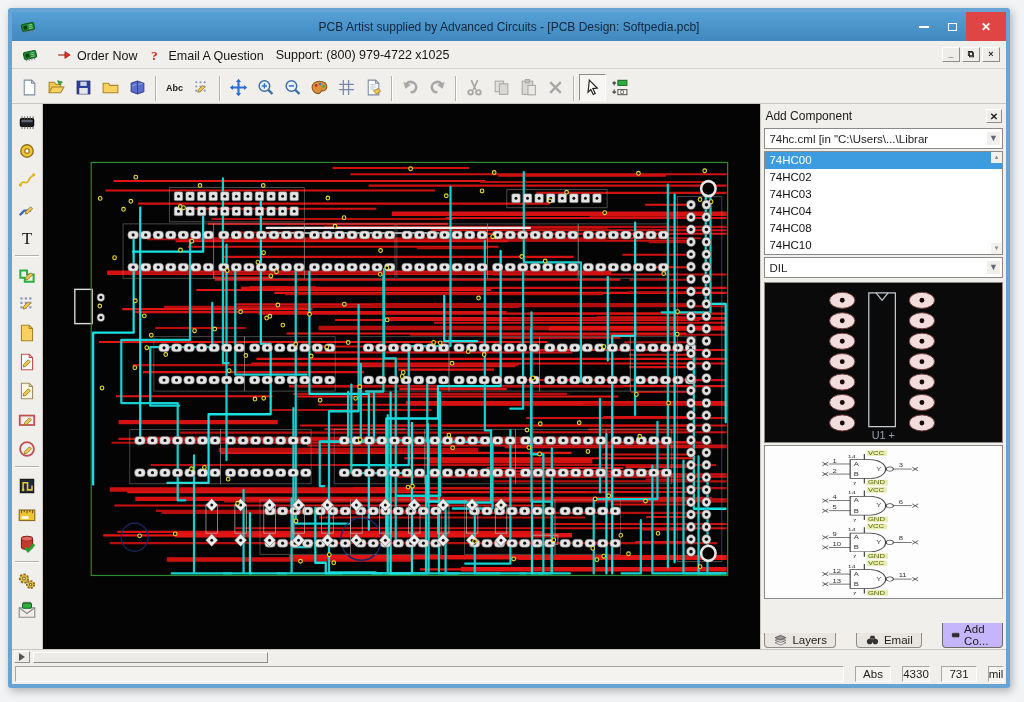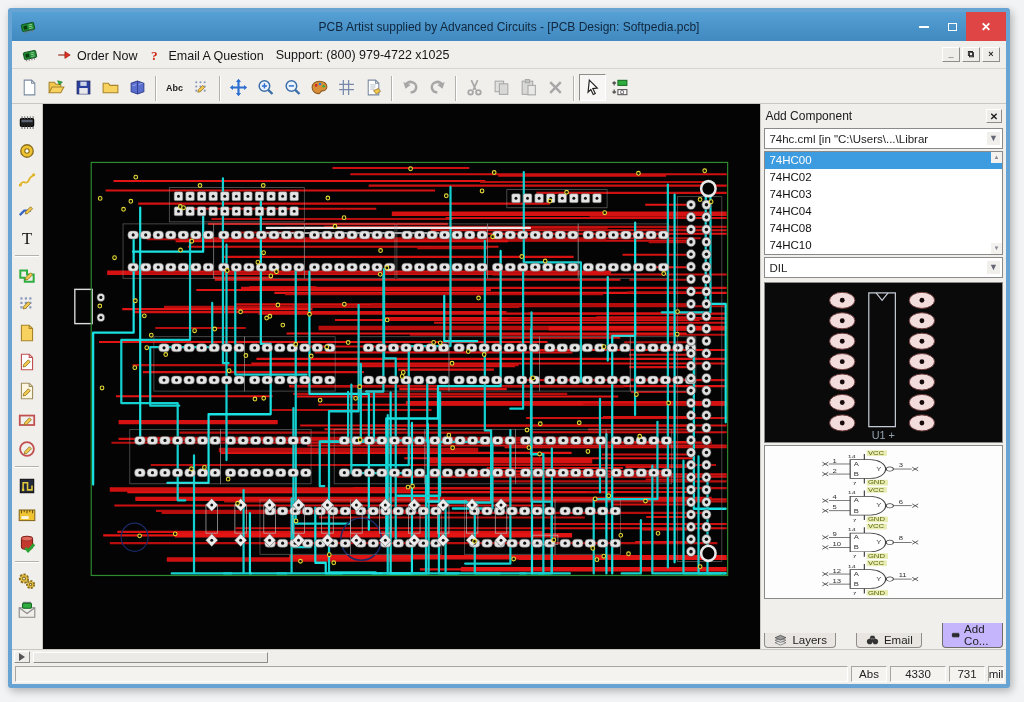--- a/index.html
+++ b/index.html
@@ -77,21 +77,21 @@
   .tab { display:flex; align-items:center; gap:4px; font-size:11.5px; color:#222; padding:0 8px;
     background:#e9e6e2; border:1px solid #8f8d8a; border-top:none; border-radius:0 0 4px 4px; }
   .tab.active { background:#c4b5fd; font-weight:normal; border-color:#6f6d6a; }
   .tab svg { width:15px; height:14px; }
   
   .hscroll { flex:0 0 15px; background:#f1efec; border-top:1px solid #cac7c3; display:flex; align-items:center; padding:1px 2px; }
   .hs-corner { width:16px; height:12px; border:1px solid; border-color:#fff #8f8d8a #8f8d8a #fff; background:#efedea;
     display:flex; align-items:center; justify-content:center; margin-right:3px; }
   .hs-corner .tri { width:0; height:0; border-left:6px solid #555; border-top:4px solid transparent; border-bottom:4px solid transparent; }
   .hs-thumb { width:235px; height:11px; border:1px solid; border-color:#fff #8f8d8a #8f8d8a #fff; background:#eceae6; }
-  .statusbar { flex:0 0 20px; background:#f1efec; display:flex; gap:3px; padding:2px 2px 2px 3px; font-size:11.5px; color:#222; }
+  .statusbar { flex:0 0 20px; background:#f1efec; display:flex; gap:11px; padding:2px 2px 2px 3px; font-size:11.5px; color:#222; }
   .scell { border:1px solid; border-color:#a9a6a2 #fff #fff #a9a6a2; background:#f5f3f0;
     display:flex; align-items:center; padding:0 5px; }
   .scell.grow { flex:1; }
   .scell.c { justify-content:center; }
 </style>
 </head>
 <body>
 
 <div class="window">
 
@@ -1841,17 +1841,17 @@
   <div class="hscroll">
     <div class="hs-corner">
         <span class="tri"></span>
       </div>
     <div class="hs-thumb"></div>
   </div>
 
   <div class="statusbar">
     <div class="scell grow"></div>
     <div class="scell c" style="width:36px">Abs</div>
-    <div class="scell c" style="width:56px">4330</div>
+    <div class="scell c" style="width:28px">4330</div>
     <div class="scell c" style="width:36px">731</div>
     <div class="scell c" style="width:16px">mil</div>
   </div>
 </div>
 
 </body></html>

